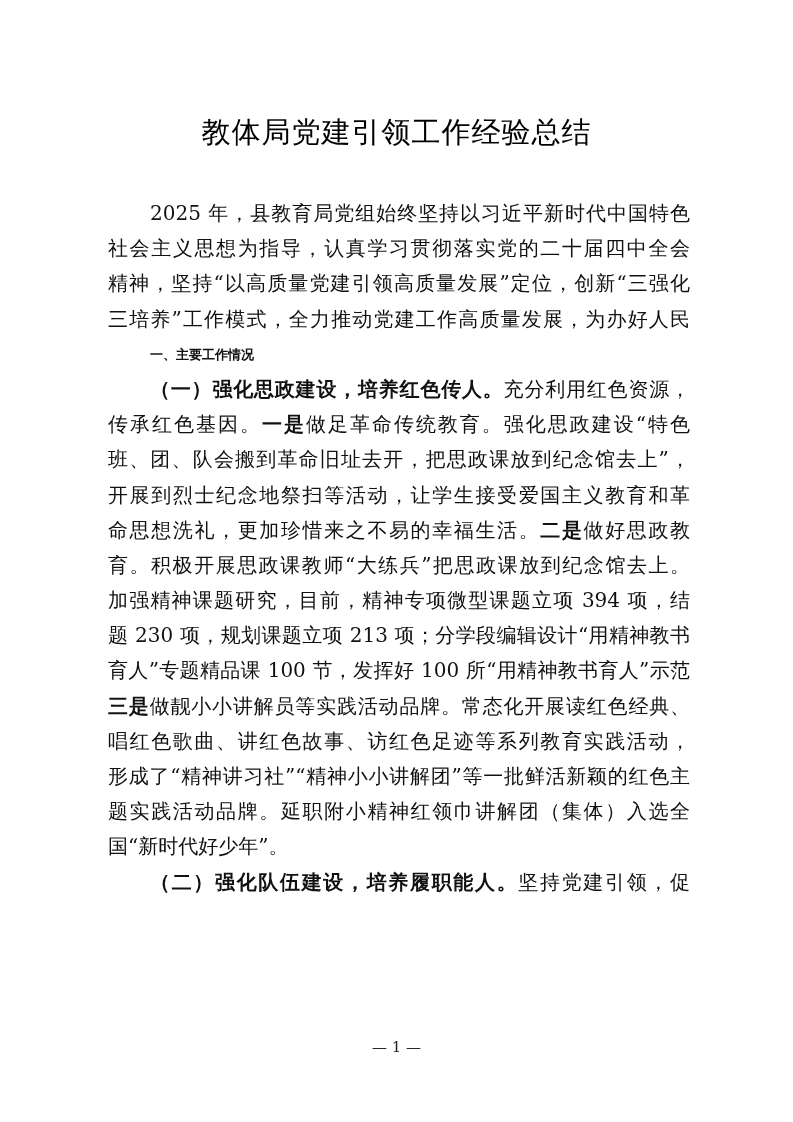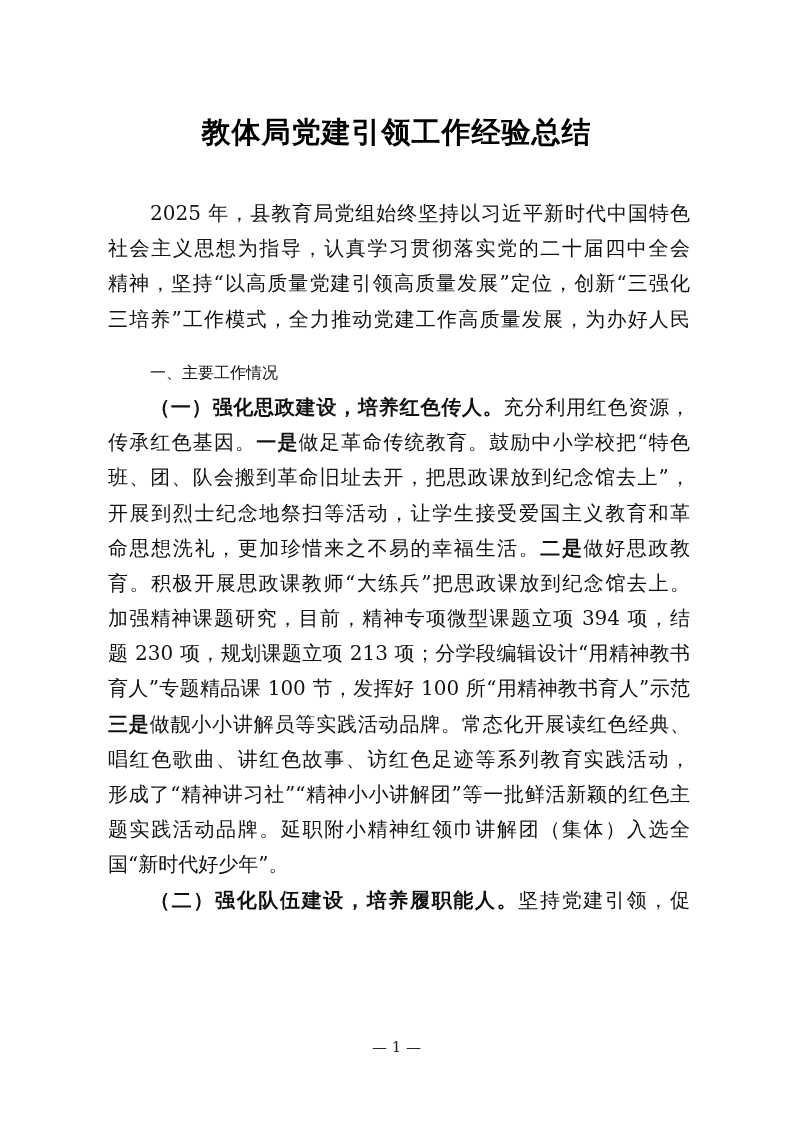--- a/index.html
+++ b/index.html
@@ -1,26 +1,26 @@
 <!DOCTYPE html>
 <html><head>
 <meta charset="utf-8">
 <style>
   html, body { margin: 0; padding: 0; background: #ffffff; }
   body { width: 793px; height: 1122px; position: relative; overflow: hidden;
          font-family: "DejaVu Serif", "Liberation Serif", serif; color: #111; }
   .title { position: absolute; top: 113px; left: 0; width: 793px; text-align: center;
-           font-family: "DejaVu Sans", "Liberation Sans", sans-serif; font-weight: bold;
+           font-family: "DejaVu Sans", "Liberation Sans", sans-serif; font-weight: normal;
            font-size: 29px; letter-spacing: 1px; color: #000; }
   .body { position: absolute; top: 196px; left: 108px; width: 582px; }
   .line { height: 35.2px; line-height: 35.2px; font-size: 20px; white-space: nowrap;
           text-align: justify; text-align-last: justify; }
   .line.last { text-align-last: left; }
   .indent { padding-left: 42px; }
-  .heading { font-family: "DejaVu Sans", "Liberation Sans", sans-serif; font-weight: normal; font-size: 16px; margin-top: 18px; }
+  .heading { font-family: "DejaVu Sans", "Liberation Sans", sans-serif; font-weight: bold; font-size: 13px; }
   .b { font-family: "DejaVu Sans", "Liberation Sans", sans-serif; font-weight: bold; margin-top: 8px; }
   .pagenum { position: absolute; top: 1038px; left: 0; width: 793px; text-align: center;
              font-size: 15px; color: #222; }
 </style>
 </head>
 <body>
 
 <div>
   <div class="title">教体局党建引领工作经验总结</div>
 
@@ -29,21 +29,21 @@
       <div class="line indent">2025 年，县教育局党组始终坚持以习近平新时代中国特色</div>
       <div class="line">社会主义思想为指导，认真学习贯彻落实党的二十届四中全会</div>
       <div class="line">精神，坚持“以高质量党建引领高质量发展”定位，创新“三强化</div>
       <div class="line">三培养”工作模式，全力推动党建工作高质量发展，为办好人民</div>
     </div>
 
     <div class="line last indent heading">一、主要工作情况</div>
 
     <div>
       <div class="line indent"><span class="b">（一）强化思政建设，培养红色传人。</span><span>充分利用红色资源，</span></div>
-      <div class="line"><span>传承红色基因。</span><span class="b">一是</span><span>做足革命传统教育。鼓励中小学校把“特色</span></div>
+      <div class="line"><span>传承红色基因。</span><span class="b">一是</span><span>做足革命传统教育。强化思政建设“特色</span></div>
       <div class="line">班、团、队会搬到革命旧址去开，把思政课放到纪念馆去上”，</div>
       <div class="line">开展到烈士纪念地祭扫等活动，让学生接受爱国主义教育和革</div>
       <div class="line"><span>命思想洗礼，更加珍惜来之不易的幸福生活。</span><span class="b">二是</span><span>做好思政教</span></div>
       <div class="line">育。积极开展思政课教师“大练兵”把思政课放到纪念馆去上。</div>
       <div class="line">加强精神课题研究，目前，精神专项微型课题立项 394 项，结</div>
       <div class="line">题 230 项，规划课题立项 213 项；分学段编辑设计“用精神教书</div>
       <div class="line">育人”专题精品课 100 节，发挥好 100 所“用精神教书育人”示范</div>
       <div class="line"><span class="b">三是</span><span>做靓小小讲解员等实践活动品牌。常态化开展读红色经典、</span></div>
       <div class="line">唱红色歌曲、讲红色故事、访红色足迹等系列教育实践活动，</div>
       <div class="line">形成了“精神讲习社”“精神小小讲解团”等一批鲜活新颖的红色主</div>

